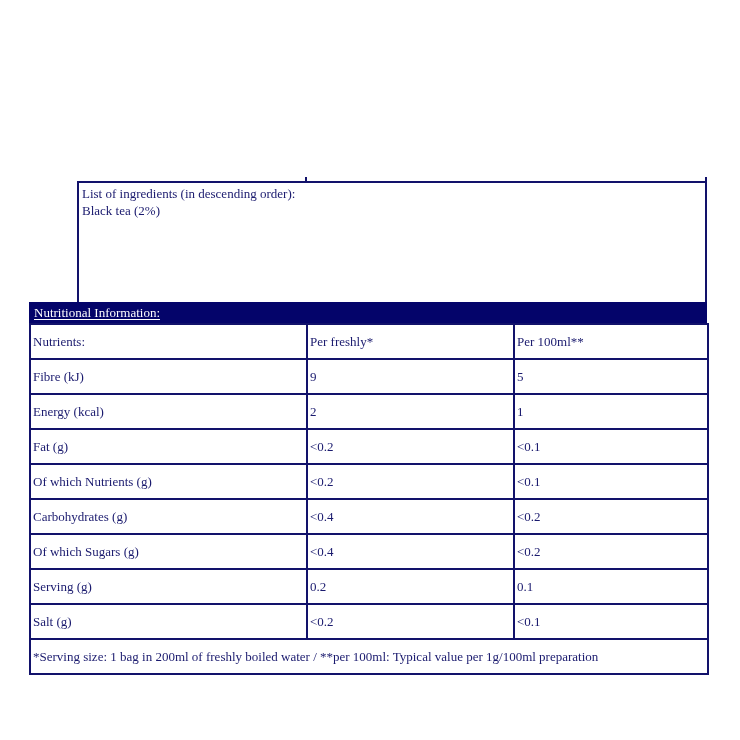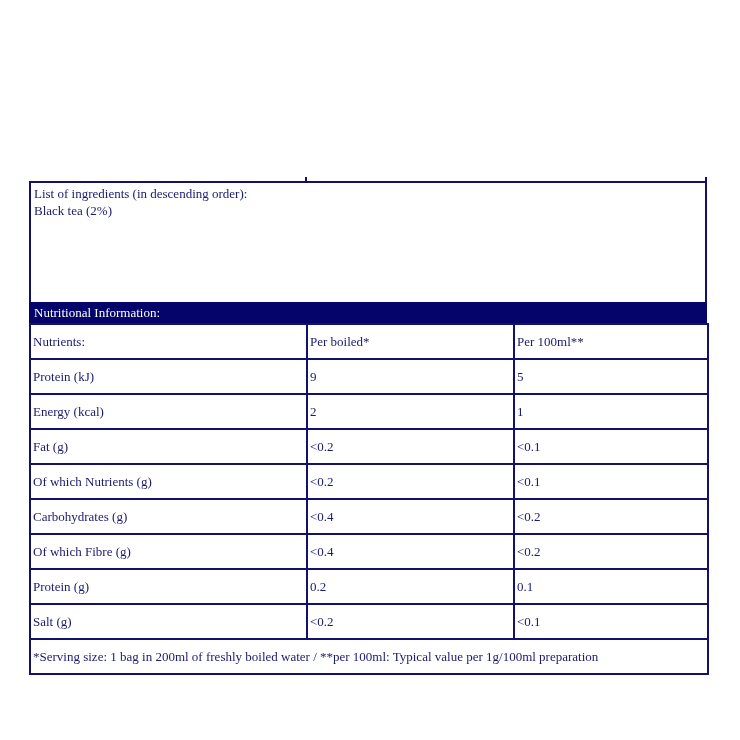--- a/index.html
+++ b/index.html
@@ -30,33 +30,35 @@
   }
   .ingredients {
     box-sizing: border-box;
     height: 121px;
     border-top: 2px solid #12126b;
     border-left: 2px solid #12126b;
     border-right: 2px solid #12126b;
     padding: 2px 3px;
     font-size: 13px;
     line-height: 17px;
+    margin-left: 48px;
   }
   .band {
     box-sizing: border-box;
     height: 21px;
     background: #04046a;
     color: #ffffff;
     font-size: 13px;
     line-height: 21px;
     padding-left: 3px;
     border-left: 2px solid #04046a;
     border-right: 2px solid #04046a;
   }
   .band span {
+    text-decoration: underline;
     text-underline-offset: 2px;
   }
   table {
     border-collapse: collapse;
     width: 678px;
     table-layout: fixed;
   }
   td {
     border: 2px solid #12126b;
     height: 17px;
@@ -94,25 +96,25 @@
 
   <table>
     <colgroup>
       <col class="c1">
         <col class="c2">
         <col class="c3">
     </colgroup>
     <tbody>
       <tr>
         <td>Nutrients:</td>
-        <td>Per boiled*</td>
+        <td>Per freshly*</td>
         <td>Per 100ml**</td>
       </tr>
       <tr>
-        <td>Protein (kJ)</td>
+        <td>Fibre (kJ)</td>
         <td>9</td>
         <td>5</td>
       </tr>
       <tr>
         <td>Energy (kcal)</td>
         <td>2</td>
         <td>1</td>
       </tr>
       <tr>
         <td>Fat (g)</td>
@@ -123,26 +125,26 @@
         <td>Of which Nutrients (g)</td>
         <td>&lt;0.2</td>
         <td>&lt;0.1</td>
       </tr>
       <tr>
         <td>Carbohydrates (g)</td>
         <td>&lt;0.4</td>
         <td>&lt;0.2</td>
       </tr>
       <tr>
-        <td>Of which Fibre (g)</td>
+        <td>Of which Sugars (g)</td>
         <td>&lt;0.4</td>
         <td>&lt;0.2</td>
       </tr>
       <tr>
-        <td>Protein (g)</td>
+        <td>Serving (g)</td>
         <td>0.2</td>
         <td>0.1</td>
       </tr>
       <tr>
         <td>Salt (g)</td>
         <td>&lt;0.2</td>
         <td>&lt;0.1</td>
       </tr>
       <tr>
         <td class="foot" colspan="3">*Serving size: 1 bag in 200ml of freshly boiled water / **per 100ml: Typical value per 1g/100ml preparation</td>

